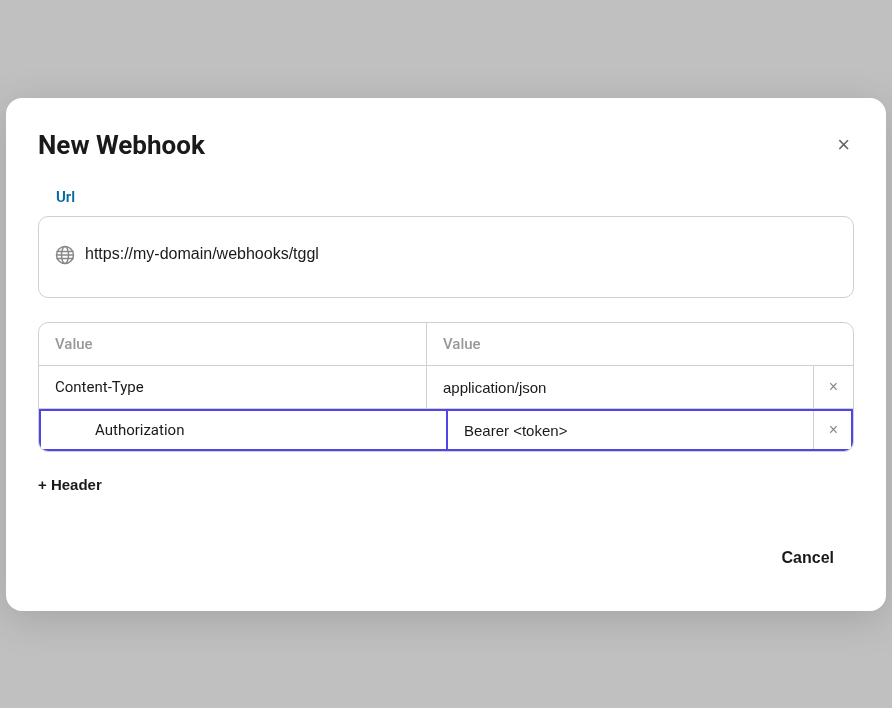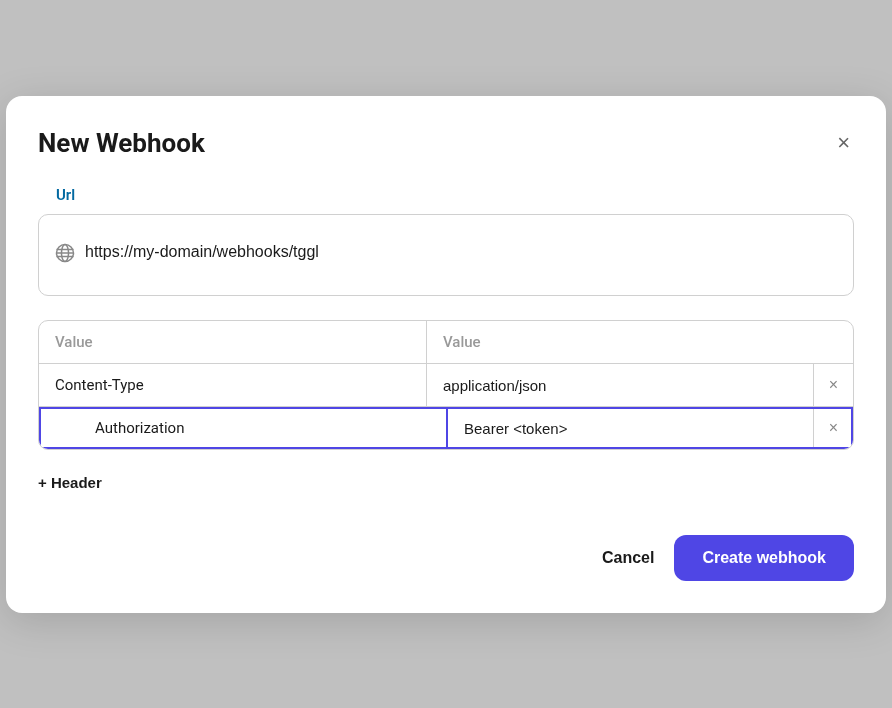--- a/index.html
+++ b/index.html
@@ -278,17 +278,16 @@
         </div>
       </div>
     </div>
 
     <button class="add-header-btn">
       <span>+ Header</span>
     </button>
 
     <div class="modal-footer">
       <button class="cancel-btn">Cancel</button>
-      <button class="create-btn">Create webhook</button>
     </div>
 
   </div>
 </div>
 
 </body></html>

